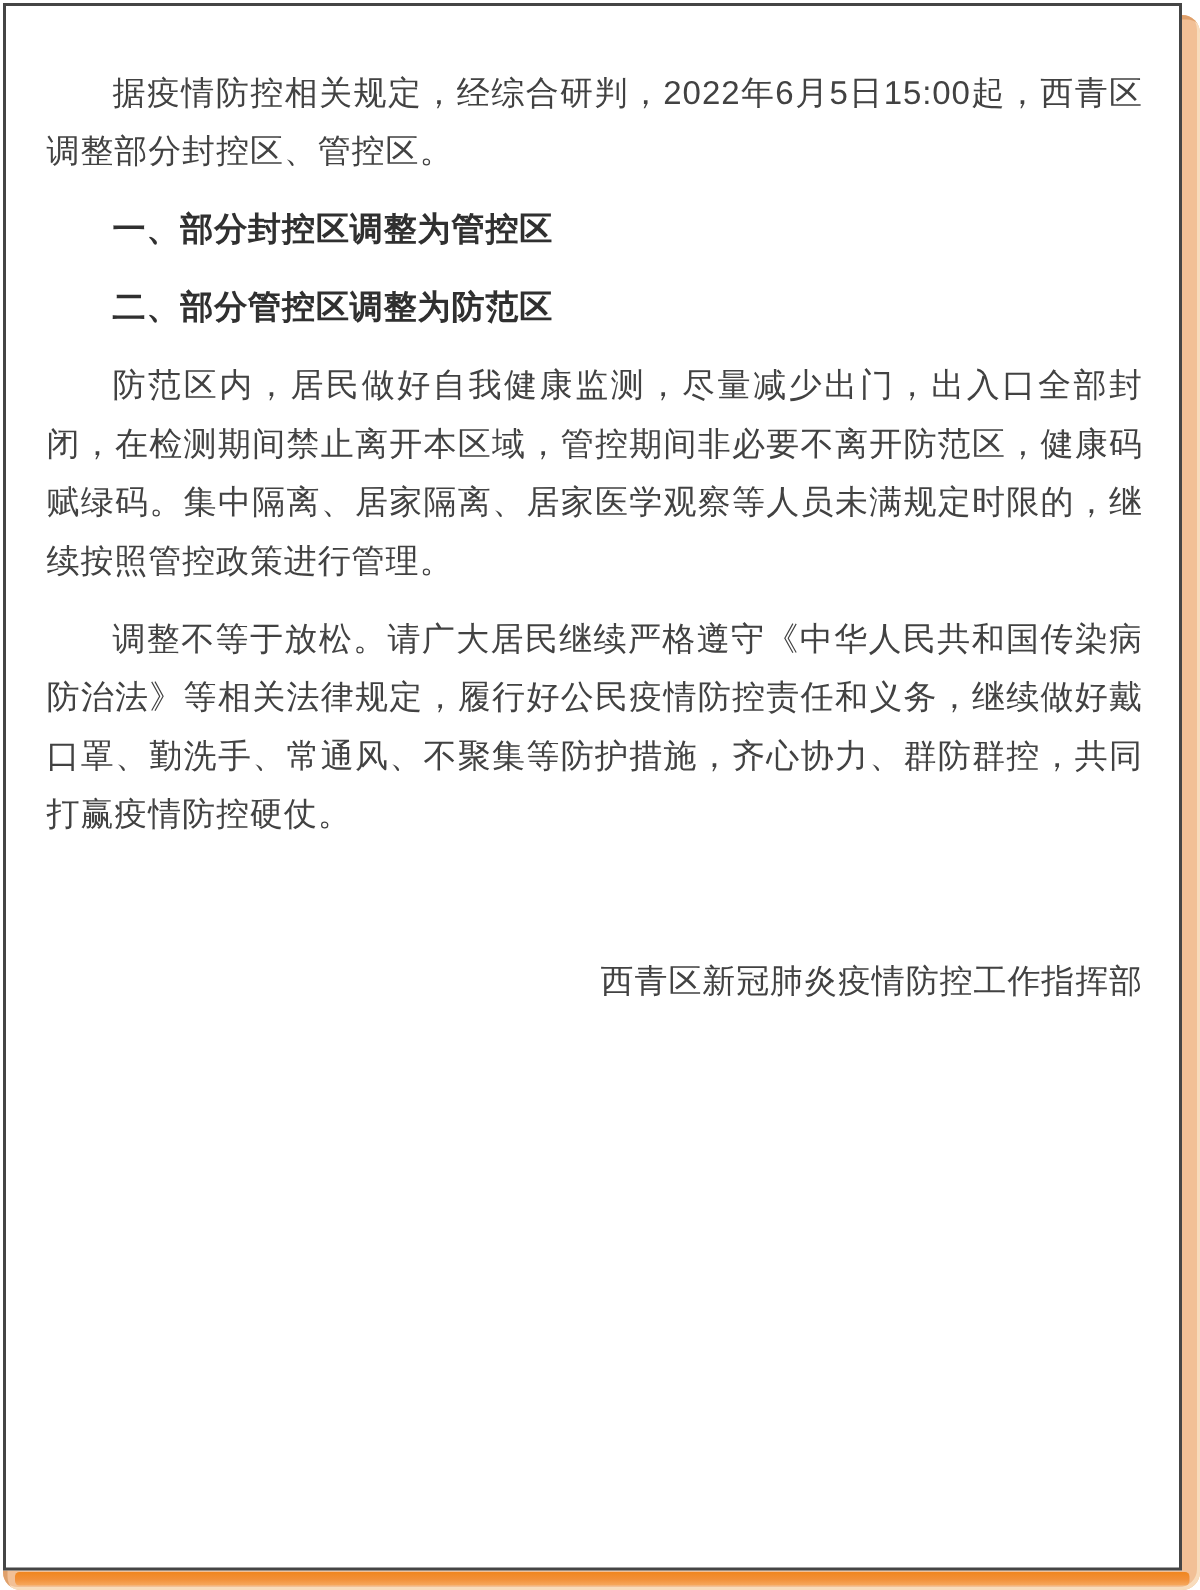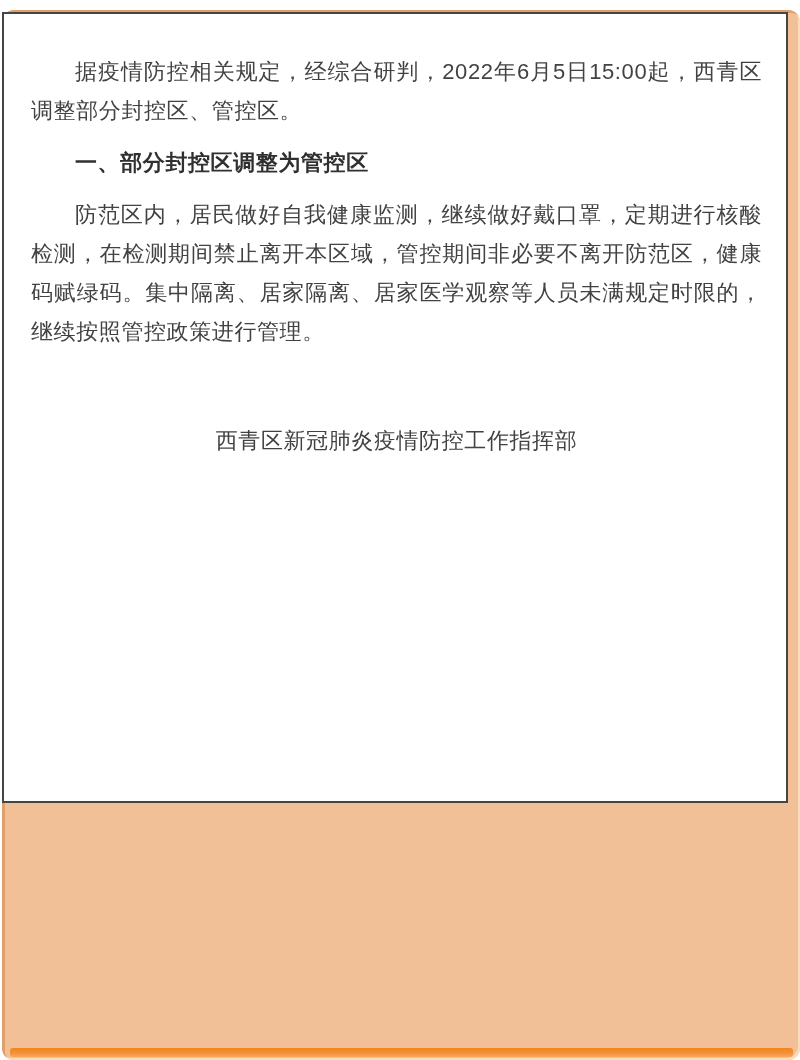--- a/index.html
+++ b/index.html
@@ -25,22 +25,22 @@
   .orange-bar {
     position: absolute;
     left: 10px; right: 7px; bottom: 3px; height: 9px;
     border-radius: 3px;
     background: linear-gradient(180deg, var(--accent-orange, #F0861F) 0%, #F29039 55%, #F6A95F 100%);
   }
 
   
   .page {
     position: absolute;
-    left: 2px; top: 12px;
-    width: 786px; height: 791px;
+    left: 2px; top: 2px;
+    width: 786px; height: 1045px;
     box-sizing: border-box;
     background: #FFFFFF;
     border: 2px solid var(--page-border, #454545);
     padding: 38px 24px 0 27px;
   }
 
   .page p {
     margin: 13px 0;
     font-size: 22px;
     line-height: 39px;
@@ -54,37 +54,38 @@
 
   .heading {
     font-weight: bold;
     color: var(--heading-text, #303030) !important;
     text-align: right;
   }
 
   .sig-block { margin-top: 72px; }
   .sig-block p {
     margin: 0;
-    text-align: center;
+    text-align: right;
     text-indent: 0;
-    font-family: Liberation Mono, monospace;
   }
 </style>
 </head>
 <body>
 
 <div class="stage">
   <div class="backdrop"></div>
   <div class="orange-bar"></div>
 
   <div class="page">
     <p>据疫情防控相关规定，经综合研判，2022年6月5日15:00起，西青区调整部分封控区、管控区。</p>
 
     <p class="heading">一、部分封控区调整为管控区</p>
 
-    <p>防范区内，居民做好自我健康监测，继续做好戴口罩，定期进行核酸检测，在检测期间禁止离开本区域，管控期间非必要不离开防范区，健康码赋绿码。集中隔离、居家隔离、居家医学观察等人员未满规定时限的，继续按照管控政策进行管理。</p>
+    <p class="heading">二、部分管控区调整为防范区</p>
+    <p>防范区内，居民做好自我健康监测，尽量减少出门，出入口全部封闭，在检测期间禁止离开本区域，管控期间非必要不离开防范区，健康码赋绿码。集中隔离、居家隔离、居家医学观察等人员未满规定时限的，继续按照管控政策进行管理。</p>
 
+    <p>调整不等于放松。请广大居民继续严格遵守《中华人民共和国传染病防治法》等相关法律规定，履行好公民疫情防控责任和义务，继续做好戴口罩、勤洗手、常通风、不聚集等防护措施，齐心协力、群防群控，共同打赢疫情防控硬仗。</p>
 
     <div class="sig-block">
       <p>西青区新冠肺炎疫情防控工作指挥部</p>
     </div>
   </div>
 </div>
 
 </body></html>

